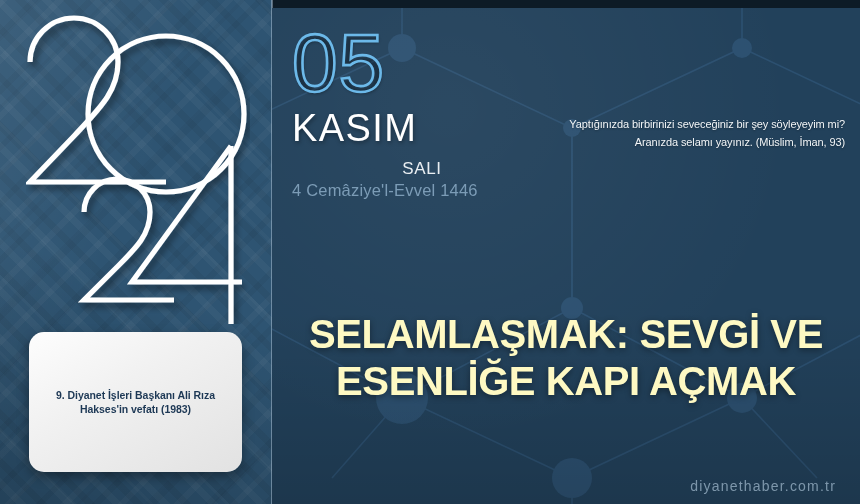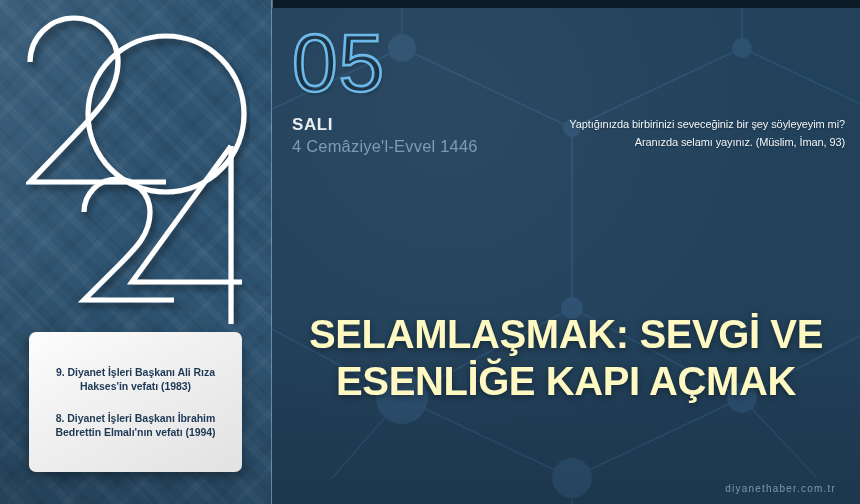--- a/index.html
+++ b/index.html
@@ -70,21 +70,21 @@
     left: 26px; top: 14px;
     width: 224px; height: 310px;
   }
   .year-mark svg { display: block; width: 100%; height: 100%; }
 
   
   .info-card {
     position: absolute;
     left: 29px; top: 332px;
     width: 213px; height: 140px;
-    border-radius: 7px;
+    border-radius: 15px;
     background: linear-gradient(150deg, #fdfdfd 0%, #f1f1f1 40%, #e2e2e2 100%);
     box-shadow: 0 5px 12px rgba(0,0,0,0.38);
     display: flex;
     flex-direction: column;
     align-items: center;
     justify-content: center;
     gap: 17px;
     padding: 6px 11px;
     box-sizing: border-box;
   }
@@ -135,23 +135,24 @@
     line-height: 1;
     font-weight: 300;
     color: #ffffff;
     letter-spacing: 1.4px;
     text-shadow: 1px 2px 4px rgba(0,0,0,0.35);
   }
   .weekday {
     margin-top: 13px;
     font-size: 17px;
     line-height: 1.05;
-    font-weight: 700;
+    font-weight: 400;
     color: #e9eef2;
     letter-spacing: 0.6px;
+    text-align: center;
   }
   .hijri {
     margin-top: 3px;
     font-size: 16.5px;
     line-height: 1.1;
     font-weight: 300;
     color: #7c9cb6;
     letter-spacing: 0.2px;
   }
 
@@ -178,21 +179,21 @@
     line-height: 1.17;
     font-weight: bold;
     letter-spacing: -0.4px;
     text-shadow: 0 2px 6px rgba(0,0,0,0.40);
   }
 
   .watermark {
     position: absolute;
     right: 24px; bottom: 18px;
     color: #8ea7bb;
-    font-size: 10px;
+    font-size: 14px;
     letter-spacing: 1.2px;
     opacity: 0.85;
   }
 </style>
 </head>
 <body>
 
 <div id="poster">
 
   <div class="left-panel">
@@ -216,21 +217,20 @@
           <path d="M58 198 A33 33 0 0 1 124 198 C124 222 108 236 88 256 L58 286 L148 286"></path>
 
           <path d="M205 132 L106 268 L216 268"></path>
           <path d="M205 132 L205 310"></path>
         </g>
       </svg>
     </div>
 
     <div class="info-card">
       <div class="note">9. Diyanet İşleri Başkanı Ali Rıza Hakses'in vefatı (1983)</div>
-      <div class="note">8. Diyanet İşleri Başkanı İbrahim Bedrettin Elmalı'nın vefatı (1994)</div>
     </div>
   </div>
 
   <div class="divider-line"></div>
 
   <div class="right-panel">
     <div class="net">
       <svg viewBox="0 0 588 504" xmlns="http://www.w3.org/2000/svg" preserveAspectRatio="none">
         <g stroke="#2c5070" stroke-width="1.6" fill="none">
           <path d="M-40 120 L130 40 L300 120 L300 300 L130 390 L-40 300 Z"></path>
@@ -253,20 +253,21 @@
           <circle cx="300" cy="470" r="20"></circle>
           <circle cx="-40" cy="300" r="12"></circle>
           <circle cx="640" cy="300" r="13"></circle>
         </g>
       </svg>
     </div>
     <div class="vignette"></div>
 
     <div class="date-block">
       <div class="day-number">05</div>
+      <div class="month-name">KASIM</div>
       <div class="weekday">SALI</div>
       <div class="hijri">4 Cemâziye'l-Evvel 1446</div>
     </div>
 
     <div class="quote">Yaptığınızda birbirinizi seveceğiniz bir şey söyleyeyim mi? Aranızda selamı yayınız. (Müslim, İman, 93)</div>
 
     <div class="headline">SELAMLAŞMAK: SEVGİ VE ESENLİĞE KAPI AÇMAK</div>
 
     <div class="watermark">diyanethaber.com.tr</div>
   </div>

